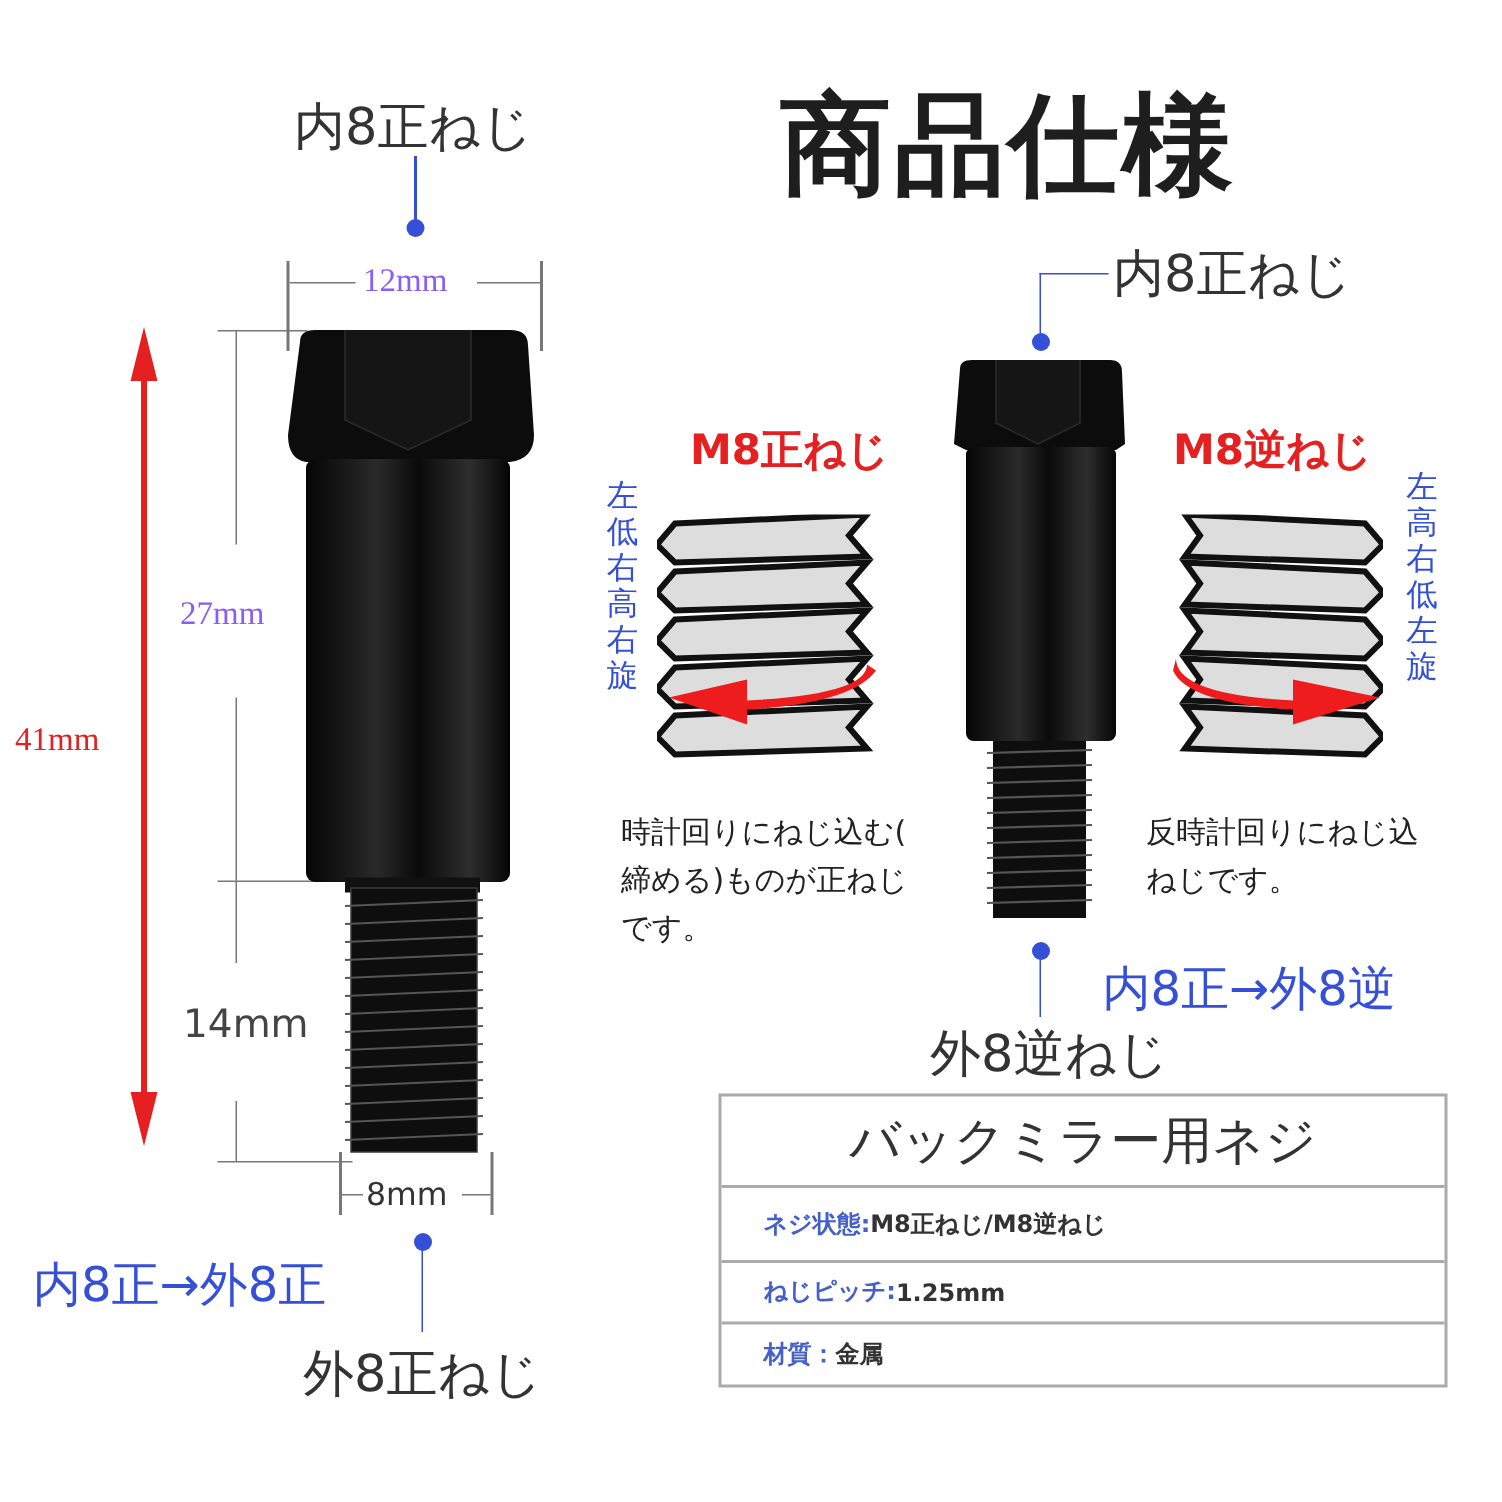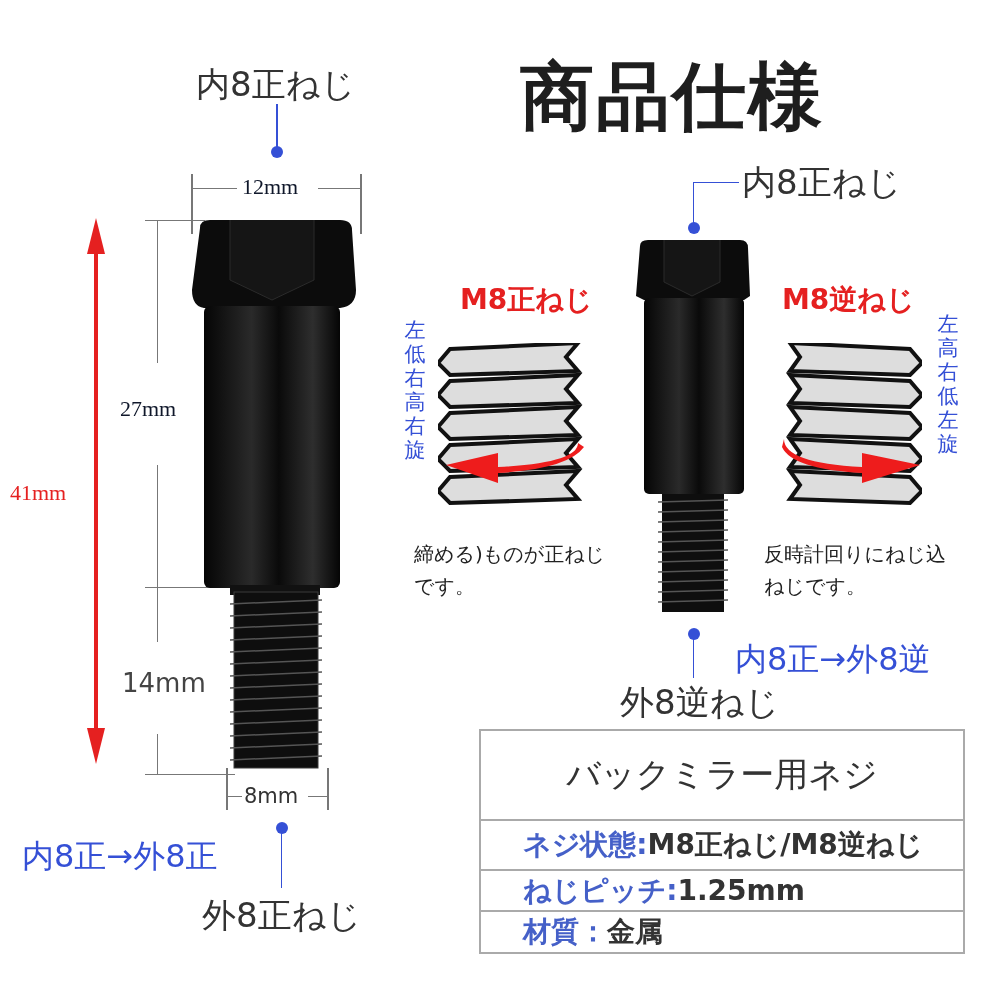--- a/index.html
+++ b/index.html
@@ -4,29 +4,29 @@
 <style>
   * { margin:0; padding:0; box-sizing:border-box; }
   html, body { width:1001px; height:1001px; background:#ffffff; overflow:hidden; }
   body { position:relative; font-family:"DejaVu Sans","Liberation Sans",sans-serif; color:#333; }
   .abs { position:absolute; }
   .title { left:520px; top:48px; font-size:74px; font-weight:bold; color:#1e1e1e; letter-spacing:2px; white-space:nowrap; }
   .lbl-dark { font-size:34px; color:#333; white-space:nowrap; }
   .lbl-blue { font-size:32px; color:#3550d6; white-space:nowrap; }
   .lbl-red { font-size:28px; color:#e52020; font-weight:bold; white-space:nowrap; }
   .serif { font-family:"Liberation Serif","DejaVu Serif",serif; }
-  .dim { font-size:22px; color:#0f172a; white-space:nowrap; }
+  .dim { font-size:22px; color:#8b5cf6; white-space:nowrap; }
   .vline-blue { width:2px; background:#3550d6; }
   .dot { width:12px; height:12px; border-radius:50%; background:#3550d6; }
   .gline { background:#777; }
   .vtext { font-size:21px; color:#3550d6; line-height:24px; width:24px; text-align:center; }
   .desc { font-size:20px; color:#222; line-height:32px; white-space:nowrap; }
   .spec-table { left:479px; top:729px; width:486px; border:2px solid #aaa; }
-  .spec-row { border-top:2px solid #aaa; display:flex; align-items:center; padding-left:42px; font-size:28px; white-space:nowrap; }
-  .spec-row:first-child { border-top:none; justify-content:center; padding-left:0; font-size:34px; color:#333; height:88px; }
+  .spec-row { border-top:2px solid #aaa; display:flex; align-items:center; padding-left:28px; font-size:16px; white-space:nowrap; }
+  .spec-row:first-child { border-top:none; justify-content:center; padding-left:0; font-size:34px; color:#333; height:59px; }
   .spec-key { color:#4560c8; font-weight:bold; }
   .spec-val { color:#333; font-weight:bold; }
 </style>
 </head>
 <body>
 
 <div class="abs title">商品仕様</div>
 
 <div class="abs lbl-dark" style="left:196px; top:62px;">内8正ねじ</div>
 <div class="abs vline-blue" style="left:276px; top:104px; height:46px;"></div>
@@ -117,20 +117,21 @@
       <path d="M12 6 L140 0 L128 14 L140 28 L12 32 L0 20 Z"></path>
       <path d="M12 38 L140 32 L128 46 L140 60 L12 64 L0 52 Z"></path>
       <path d="M12 70 L140 64 L128 78 L140 92 L12 96 L0 84 Z"></path>
       <path d="M12 102 L140 96 L128 110 L140 124 L12 128 L0 116 Z"></path>
       <path d="M12 134 L140 128 L128 142 L140 156 L12 160 L0 148 Z"></path>
     </g>
     <path d="M140 100 Q140 120 60 124 L60 110 L8 122 L60 140 L60 130 Q130 126 146 104 Z" fill="#ee1c1c"></path>
   </svg>
 </div>
 <div class="abs desc" style="left:414px; top:538px;">
+  <div>時計回りにねじ込む(</div>
   <div>締める)ものが正ねじ</div>
   <div>です。</div>
 </div>
 
 <div class="abs gline" style="left:693px; top:182px; width:1px; height:42px; background:#3550d6;"></div>
 <div class="abs" style="left:693px; top:182px; width:46px; height:1px; background:#3550d6;"></div>
 <div class="abs dot" style="left:688px; top:222px;"></div>
 <div class="abs lbl-dark" style="left:742px; top:160px;">内8正ねじ</div>
 
 <div class="abs" style="left:632px; top:240px; width:124px; height:380px;">

